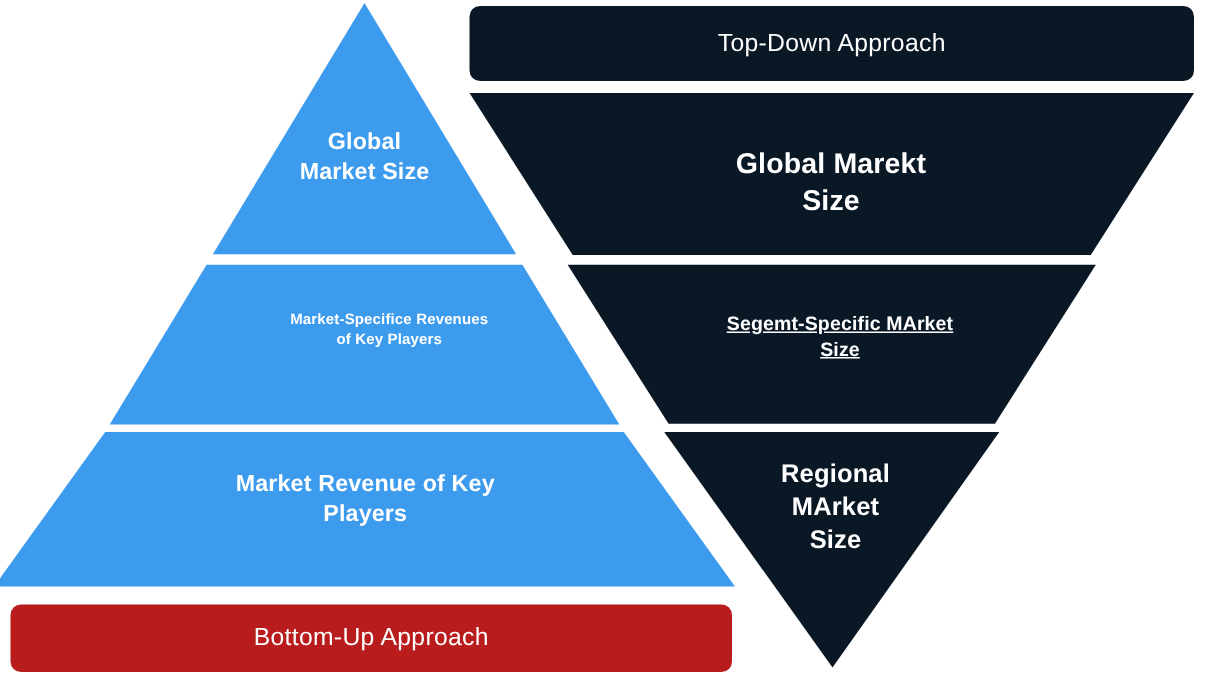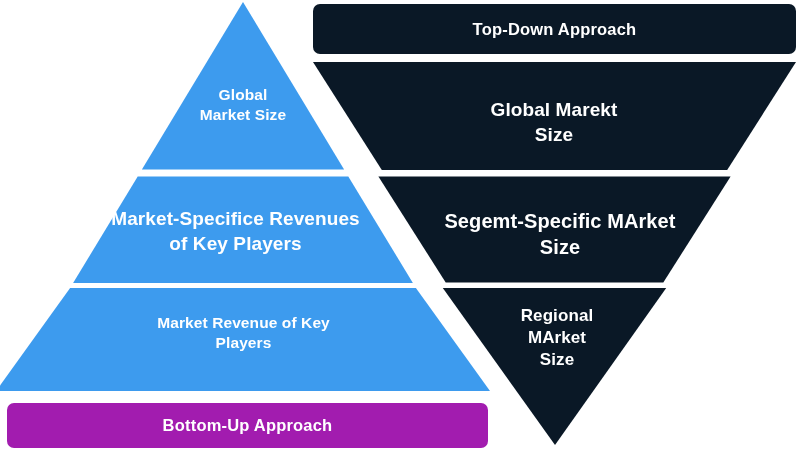--- a/index.html
+++ b/index.html
@@ -31,29 +31,29 @@
   }
 
   
   .approach-bar {
     position: absolute;
     border-radius: 7px;
     display: flex;
     align-items: center;
     justify-content: center;
     color: #ffffff;
-    font-weight: bold;
+    font-weight: normal;
     letter-spacing: 0.2px;
   }
   #bottom-up-bar {
     left: 7px;
     top: 403px;
     width: 481px;
     height: 45px;
-    background: #a21caf;
+    background: #b91c1c;
     font-size: 16.5px;
   }
   #top-down-bar {
     left: 313px;
     top: 4px;
     width: 483px;
     height: 50px;
     background: #0a1826;
     font-size: 16.5px;
   }
@@ -62,26 +62,26 @@
   #pyramids {
     position: absolute;
     left: 0;
     top: 0;
     width: 803px;
     height: 453px;
   }
 
   
   #lp-label-0 { left:  93px; top:  85px; width: 300px; font-size: 15.5px; }
-  #lp-label-1 { left:  48px; top: 207px; width: 375px; font-size: 19px; }
+  #lp-label-1 { left:  72px; top: 207px; width: 375px; font-size: 10px; }
   #lp-label-2 { left:  56px; top: 313px; width: 375px; font-size: 15.5px; }
 
   
   #rp-label-0 { left: 404px; top:  98px; width: 300px; font-size: 19px; }
-  #rp-label-1 { left: 404px; top: 208px; width: 312px; font-size: 20px; }
+  #rp-label-1 { left: 404px; top: 208px; width: 312px; font-size: 13px; text-decoration: underline; }
   #rp-label-2 { left: 462px; top: 305px; width: 190px; font-size: 17px; }
 </style>
 </head>
 <body>
 
 <div id="canvas">
 
   <svg id="pyramids" viewBox="0 0 803 453">
 
     <g>

